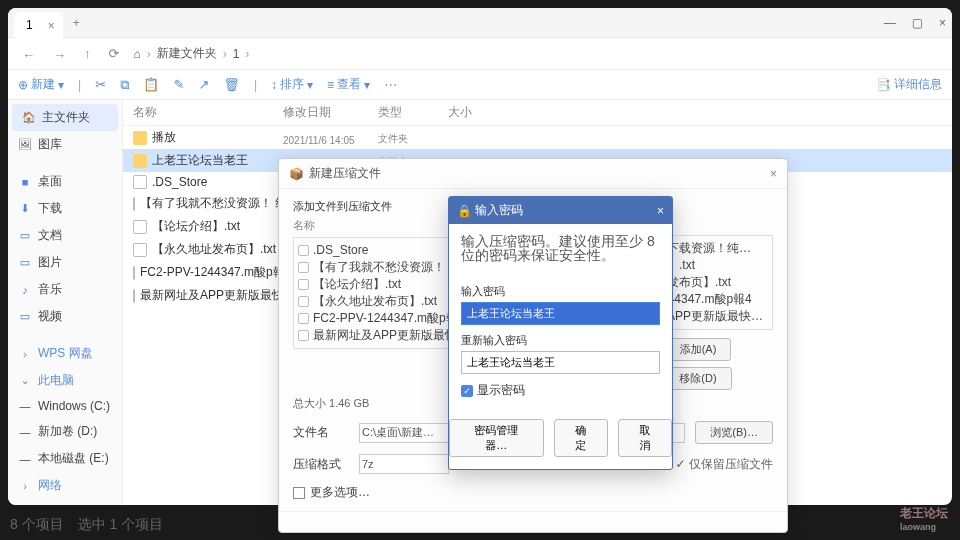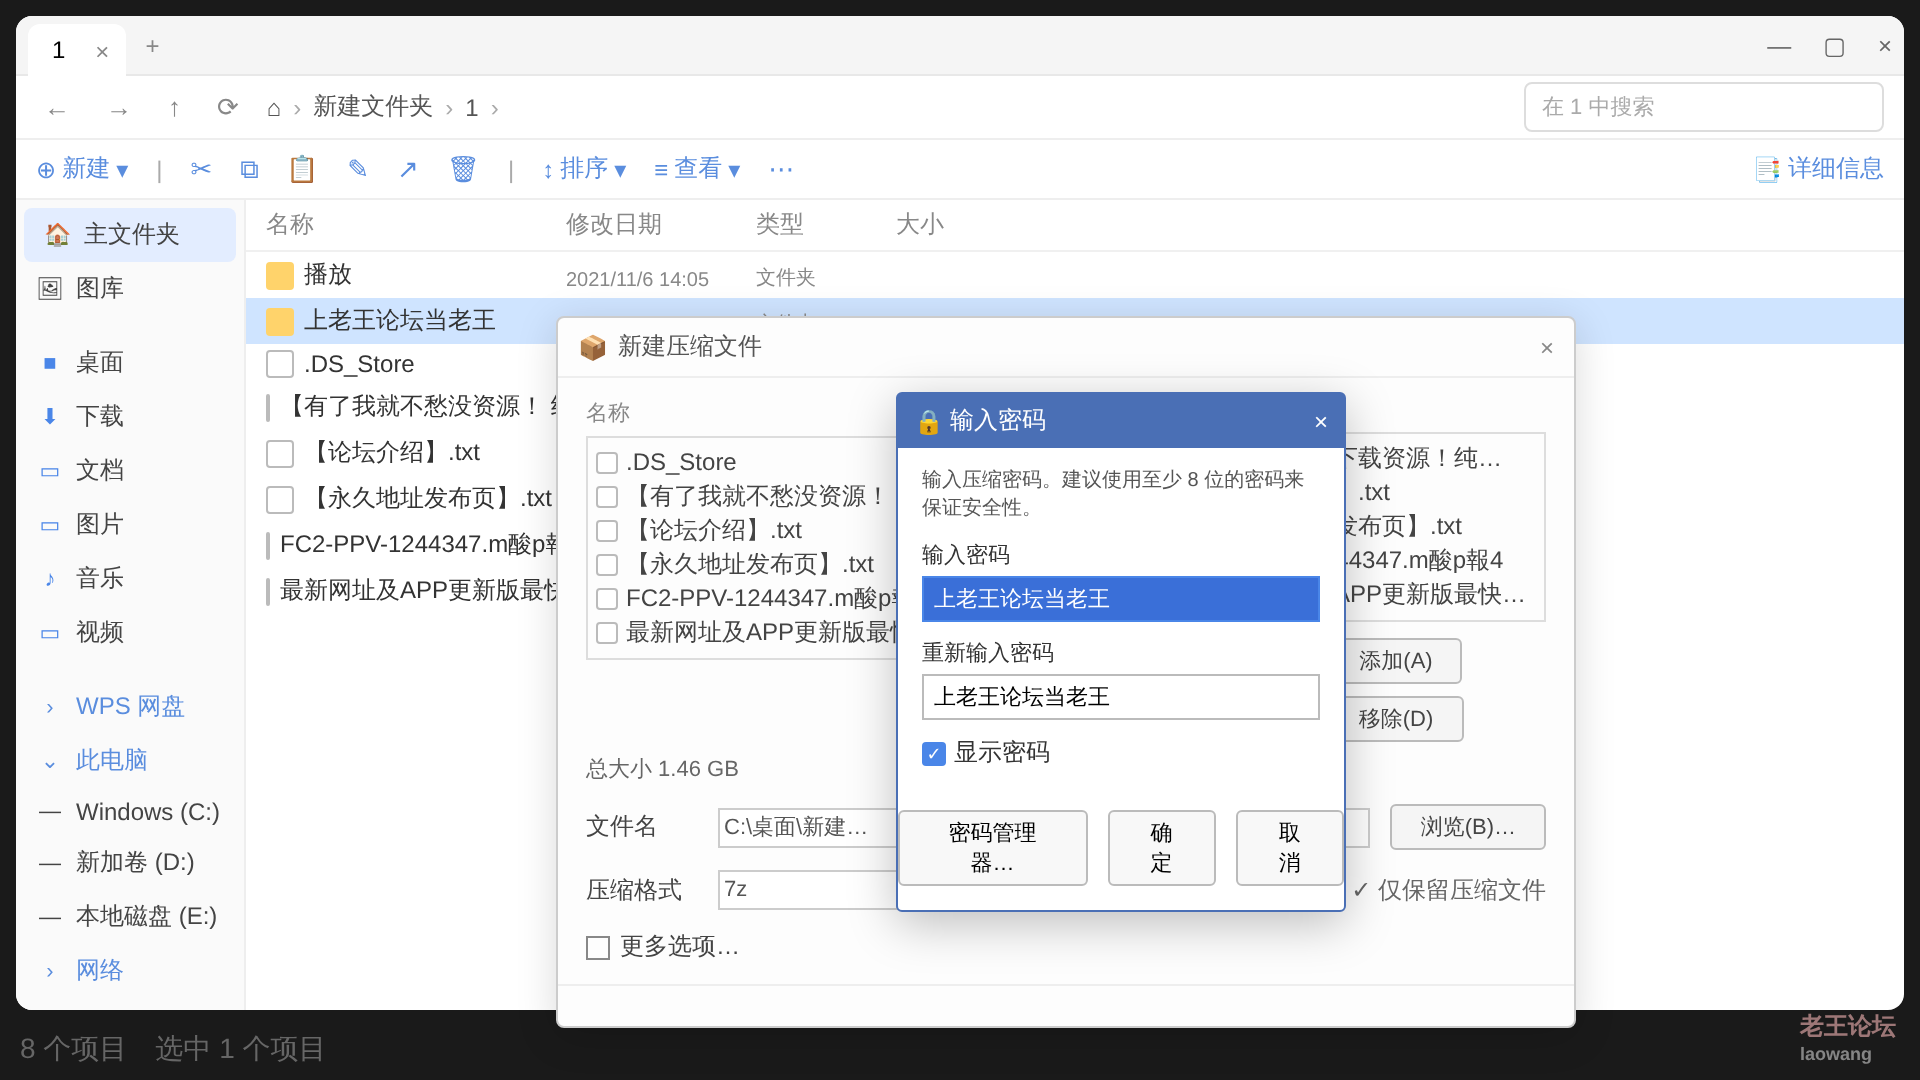--- a/index.html
+++ b/index.html
@@ -61,21 +61,21 @@
 .dlg1-btn{border:1px solid #bbb;background:#f5f5f5;padding:3px 14px;border-radius:3px;font-size:11px;color:#444}
 .dlg1-section{margin-top:12px;font-size:11px;color:#333}
 .dlg1-chk{display:flex;align-items:center;gap:5px;margin-top:10px;font-size:11px;color:#444}
 .dlg1-footer{display:flex;justify-content:flex-end;gap:10px;padding:10px 14px;border-top:1px solid #eee}
 
 
 .dlg2{position:absolute;top:196px;left:448px;width:225px;background:#fff;border:1px solid #4a6fb5;border-radius:3px;box-shadow:0 6px 24px rgba(0,0,0,.25)}
 .dlg2-title{background:#4a6fb5;color:#fff;padding:5px 8px;font-size:11px;display:flex;align-items:center}
 .dlg2-title .x{margin-left:auto;font-size:12px}
 .dlg2-body{padding:10px 12px}
-.dlg2-hint{font-size:10px;color:#555;line-height:14px;margin-bottom:8px}
+.dlg2-hint{font-size:14px;color:#555;line-height:14px;margin-bottom:22px}
 .dlg2-lbl{font-size:11px;color:#333;margin-bottom:3px}
 .dlg2-input{width:100%;border:1px solid #4a86e8;padding:3px 5px;font-size:11px;margin-bottom:8px}
 .dlg2-input.sel{background:#3a6fd8;color:#fff}
 .dlg2-input.plain{border-color:#bbb}
 .dlg2-chk{display:flex;align-items:center;gap:4px;font-size:11px;color:#333;margin-top:4px}
 .chkbox{width:12px;height:12px;background:#4a86e8;border-radius:2px;display:inline-flex;align-items:center;justify-content:center;color:#fff;font-size:9px}
 .dlg2-footer{display:flex;justify-content:center;gap:10px;padding:10px 0 12px}
 .dlg2-btn{border:1px solid #bbb;background:#f8f8f8;padding:3px 16px;border-radius:3px;font-size:11px}
 </style>
 </head>
@@ -101,21 +101,20 @@
     <span class="nav-btn">↑</span>
     <span class="nav-btn">⟳</span>
     <div class="breadcrumb">
       <span>⌂</span>
       <span class="bc-sep">›</span>
       <span>新建文件夹</span>
       <span class="bc-sep">›</span>
       <span>1</span>
       <span class="bc-sep">›</span>
     </div>
-    <div class="searchbox">在 1 中搜索</div>
   </div>
 
   <div class="toolbar">
     <span class="tb-btn">⊕ <span>新建</span> ▾</span>
     <span class="tb-sep">|</span>
     <span class="tb-icon">✂</span>
     <span class="tb-icon">⧉</span>
     <span class="tb-icon">📋</span>
     <span class="tb-icon">✎</span>
     <span class="tb-icon">↗</span>
@@ -266,20 +265,21 @@
   </div>
 </div>
 
 <div class="dlg1">
   <div class="dlg1-title">
     <span>📦</span>
     <span>新建压缩文件</span>
     <span class="dlg1-close">×</span>
   </div>
   <div class="dlg1-body">
+    <div class="dlg1-label">添加文件到压缩文件</div>
     <div style="display:flex;gap:10px">
       <div style="flex:1">
         <div class="dlg1-label" style="color:#888">名称</div>
         <div class="dlg1-list" id="dlist">
             <div class="li">
               <span class="ficon file"></span>
               <span>.DS_Store</span>
             </div>
             <div class="li">
               <span class="ficon file"></span>

